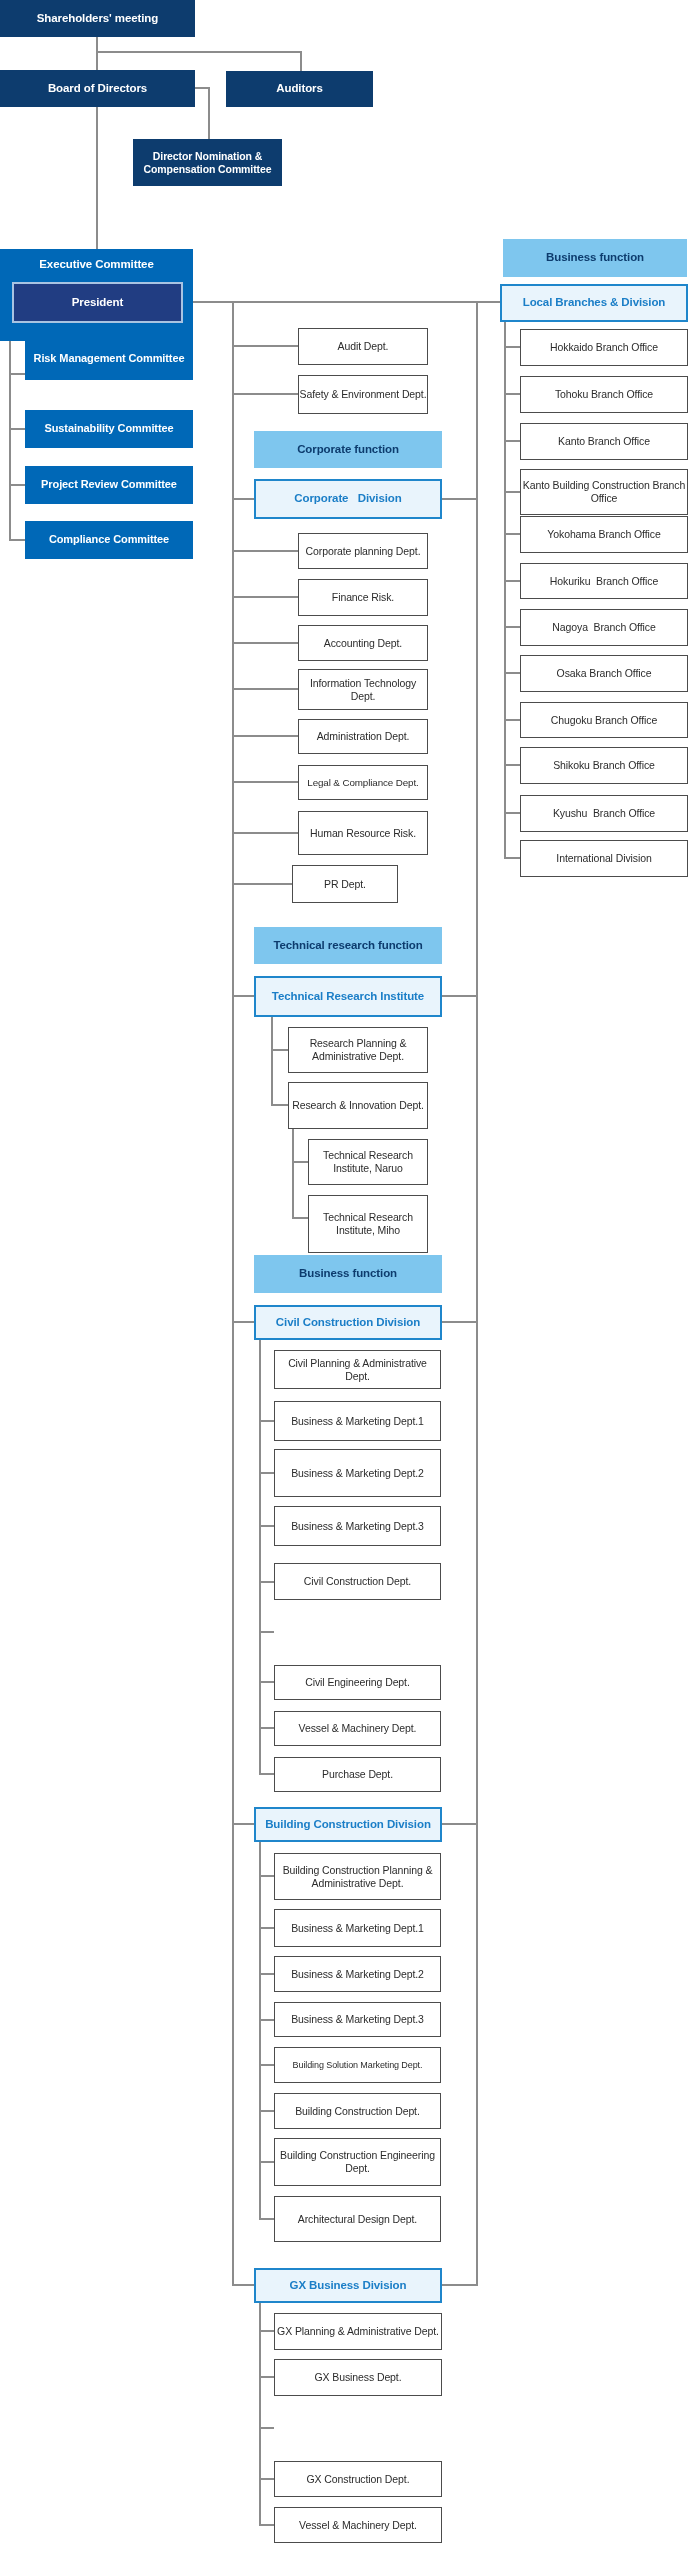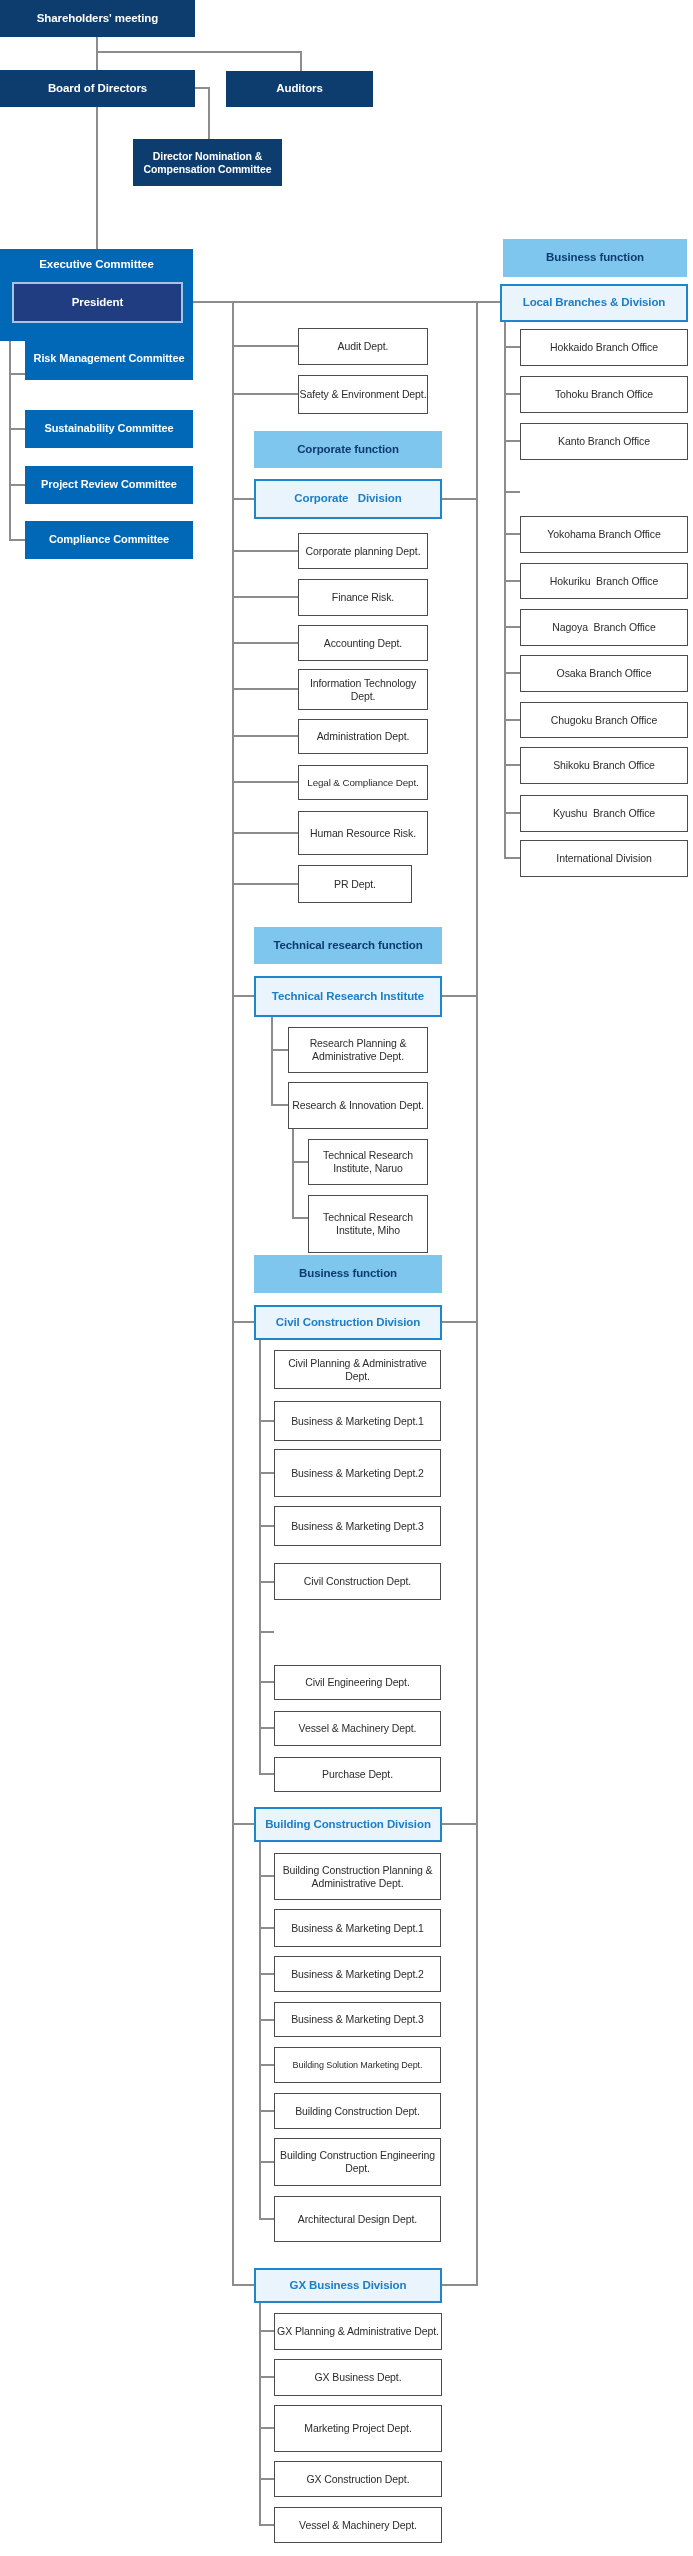--- a/index.html
+++ b/index.html
@@ -131,21 +131,21 @@
 
   <div class="box banner" style="left:254px;top:431px;width:188px;height:37px">Corporate function</div>
   <div class="box division" style="left:254px;top:479px;width:188px;height:40px">Corporate   Division</div>
   <div class="box dept" style="left:298px;top:533px;width:130px;height:36px">Corporate planning Dept.</div>
   <div class="box dept" style="left:298px;top:579px;width:130px;height:37px">Finance Risk.</div>
   <div class="box dept" style="left:298px;top:625px;width:130px;height:36px">Accounting Dept.</div>
   <div class="box dept" style="left:298px;top:669px;width:130px;height:41px">Information Technology Dept.</div>
   <div class="box dept" style="left:298px;top:719px;width:130px;height:35px">Administration Dept.</div>
   <div class="box dept" style="left:298px;top:765px;width:130px;height:35px;font-size:9.8px">Legal &amp; Compliance Dept.</div>
   <div class="box dept" style="left:298px;top:811px;width:130px;height:44px">Human Resource Risk.</div>
-  <div class="box dept" style="left:298px;top:865px;width:114px;height:38px">PR Dept.</div>
+  <div class="box dept" style="left:292px;top:865px;width:106px;height:38px">PR Dept.</div>
 
   <div class="box banner" style="left:254px;top:927px;width:188px;height:37px">Technical research function</div>
   <div class="box division" style="left:254px;top:976px;width:188px;height:41px">Technical Research Institute</div>
   <div class="box dept" style="left:288px;top:1027px;width:140px;height:46px">Research Planning &amp; Administrative Dept.</div>
   <div class="box dept" style="left:288px;top:1082px;width:140px;height:47px">Research &amp; Innovation Dept.</div>
   <div class="box dept" style="left:308px;top:1139px;width:120px;height:46px">Technical Research Institute, Naruo</div>
   <div class="box dept" style="left:308px;top:1195px;width:120px;height:58px">Technical Research Institute, Miho</div>
 
   <div class="box banner" style="left:254px;top:1255px;width:188px;height:38px">Business function</div>
 
@@ -165,29 +165,29 @@
   <div class="box dept" style="left:274px;top:1956px;width:167px;height:36px">Business &amp; Marketing Dept.2</div>
   <div class="box dept" style="left:274px;top:2002px;width:167px;height:35px">Business &amp; Marketing Dept.3</div>
   <div class="box dept small" style="left:274px;top:2047px;width:167px;height:36px">Building Solution Marketing Dept.</div>
   <div class="box dept" style="left:274px;top:2093px;width:167px;height:36px">Building Construction Dept.</div>
   <div class="box dept" style="left:274px;top:2138px;width:167px;height:48px">Building Construction Engineering Dept.</div>
   <div class="box dept" style="left:274px;top:2196px;width:167px;height:46px">Architectural Design Dept.</div>
 
   <div class="box division" style="left:254px;top:2268px;width:188px;height:35px">GX Business Division</div>
   <div class="box dept" style="left:274px;top:2313px;width:168px;height:37px">GX Planning &amp; Administrative Dept.</div>
   <div class="box dept" style="left:274px;top:2359px;width:168px;height:37px">GX Business Dept.</div>
-  <div class="box dept" style="left:274px;top:2405px;width:168px;height:47px">Marketing Project Dept.</div>
   <div class="box dept" style="left:274px;top:2461px;width:168px;height:36px">GX Construction Dept.</div>
   <div class="box dept" style="left:274px;top:2507px;width:168px;height:36px">Vessel &amp; Machinery Dept.</div>
 
   <div class="box banner" style="left:503px;top:239px;width:184px;height:38px">Business function</div>
   <div class="box division" style="left:500px;top:284px;width:188px;height:38px">Local Branches &amp; Division</div>
   <div class="box dept" style="left:520px;top:329px;width:168px;height:37px">Hokkaido Branch Office</div>
   <div class="box dept" style="left:520px;top:376px;width:168px;height:37px">Tohoku Branch Office</div>
   <div class="box dept" style="left:520px;top:423px;width:168px;height:37px">Kanto Branch Office</div>
+  <div class="box dept" style="left:520px;top:469px;width:168px;height:46px">Kanto Building Construction Branch Office</div>
   <div class="box dept" style="left:520px;top:516px;width:168px;height:37px">Yokohama Branch Office</div>
   <div class="box dept" style="left:520px;top:563px;width:168px;height:36px">Hokuriku  Branch Office</div>
   <div class="box dept" style="left:520px;top:609px;width:168px;height:37px">Nagoya  Branch Office</div>
   <div class="box dept" style="left:520px;top:655px;width:168px;height:37px">Osaka Branch Office</div>
   <div class="box dept" style="left:520px;top:702px;width:168px;height:36px">Chugoku Branch Office</div>
   <div class="box dept" style="left:520px;top:747px;width:168px;height:37px">Shikoku Branch Office</div>
   <div class="box dept" style="left:520px;top:795px;width:168px;height:37px">Kyushu  Branch Office</div>
   <div class="box dept" style="left:520px;top:840px;width:168px;height:37px">International Division</div>
 
 </div>

